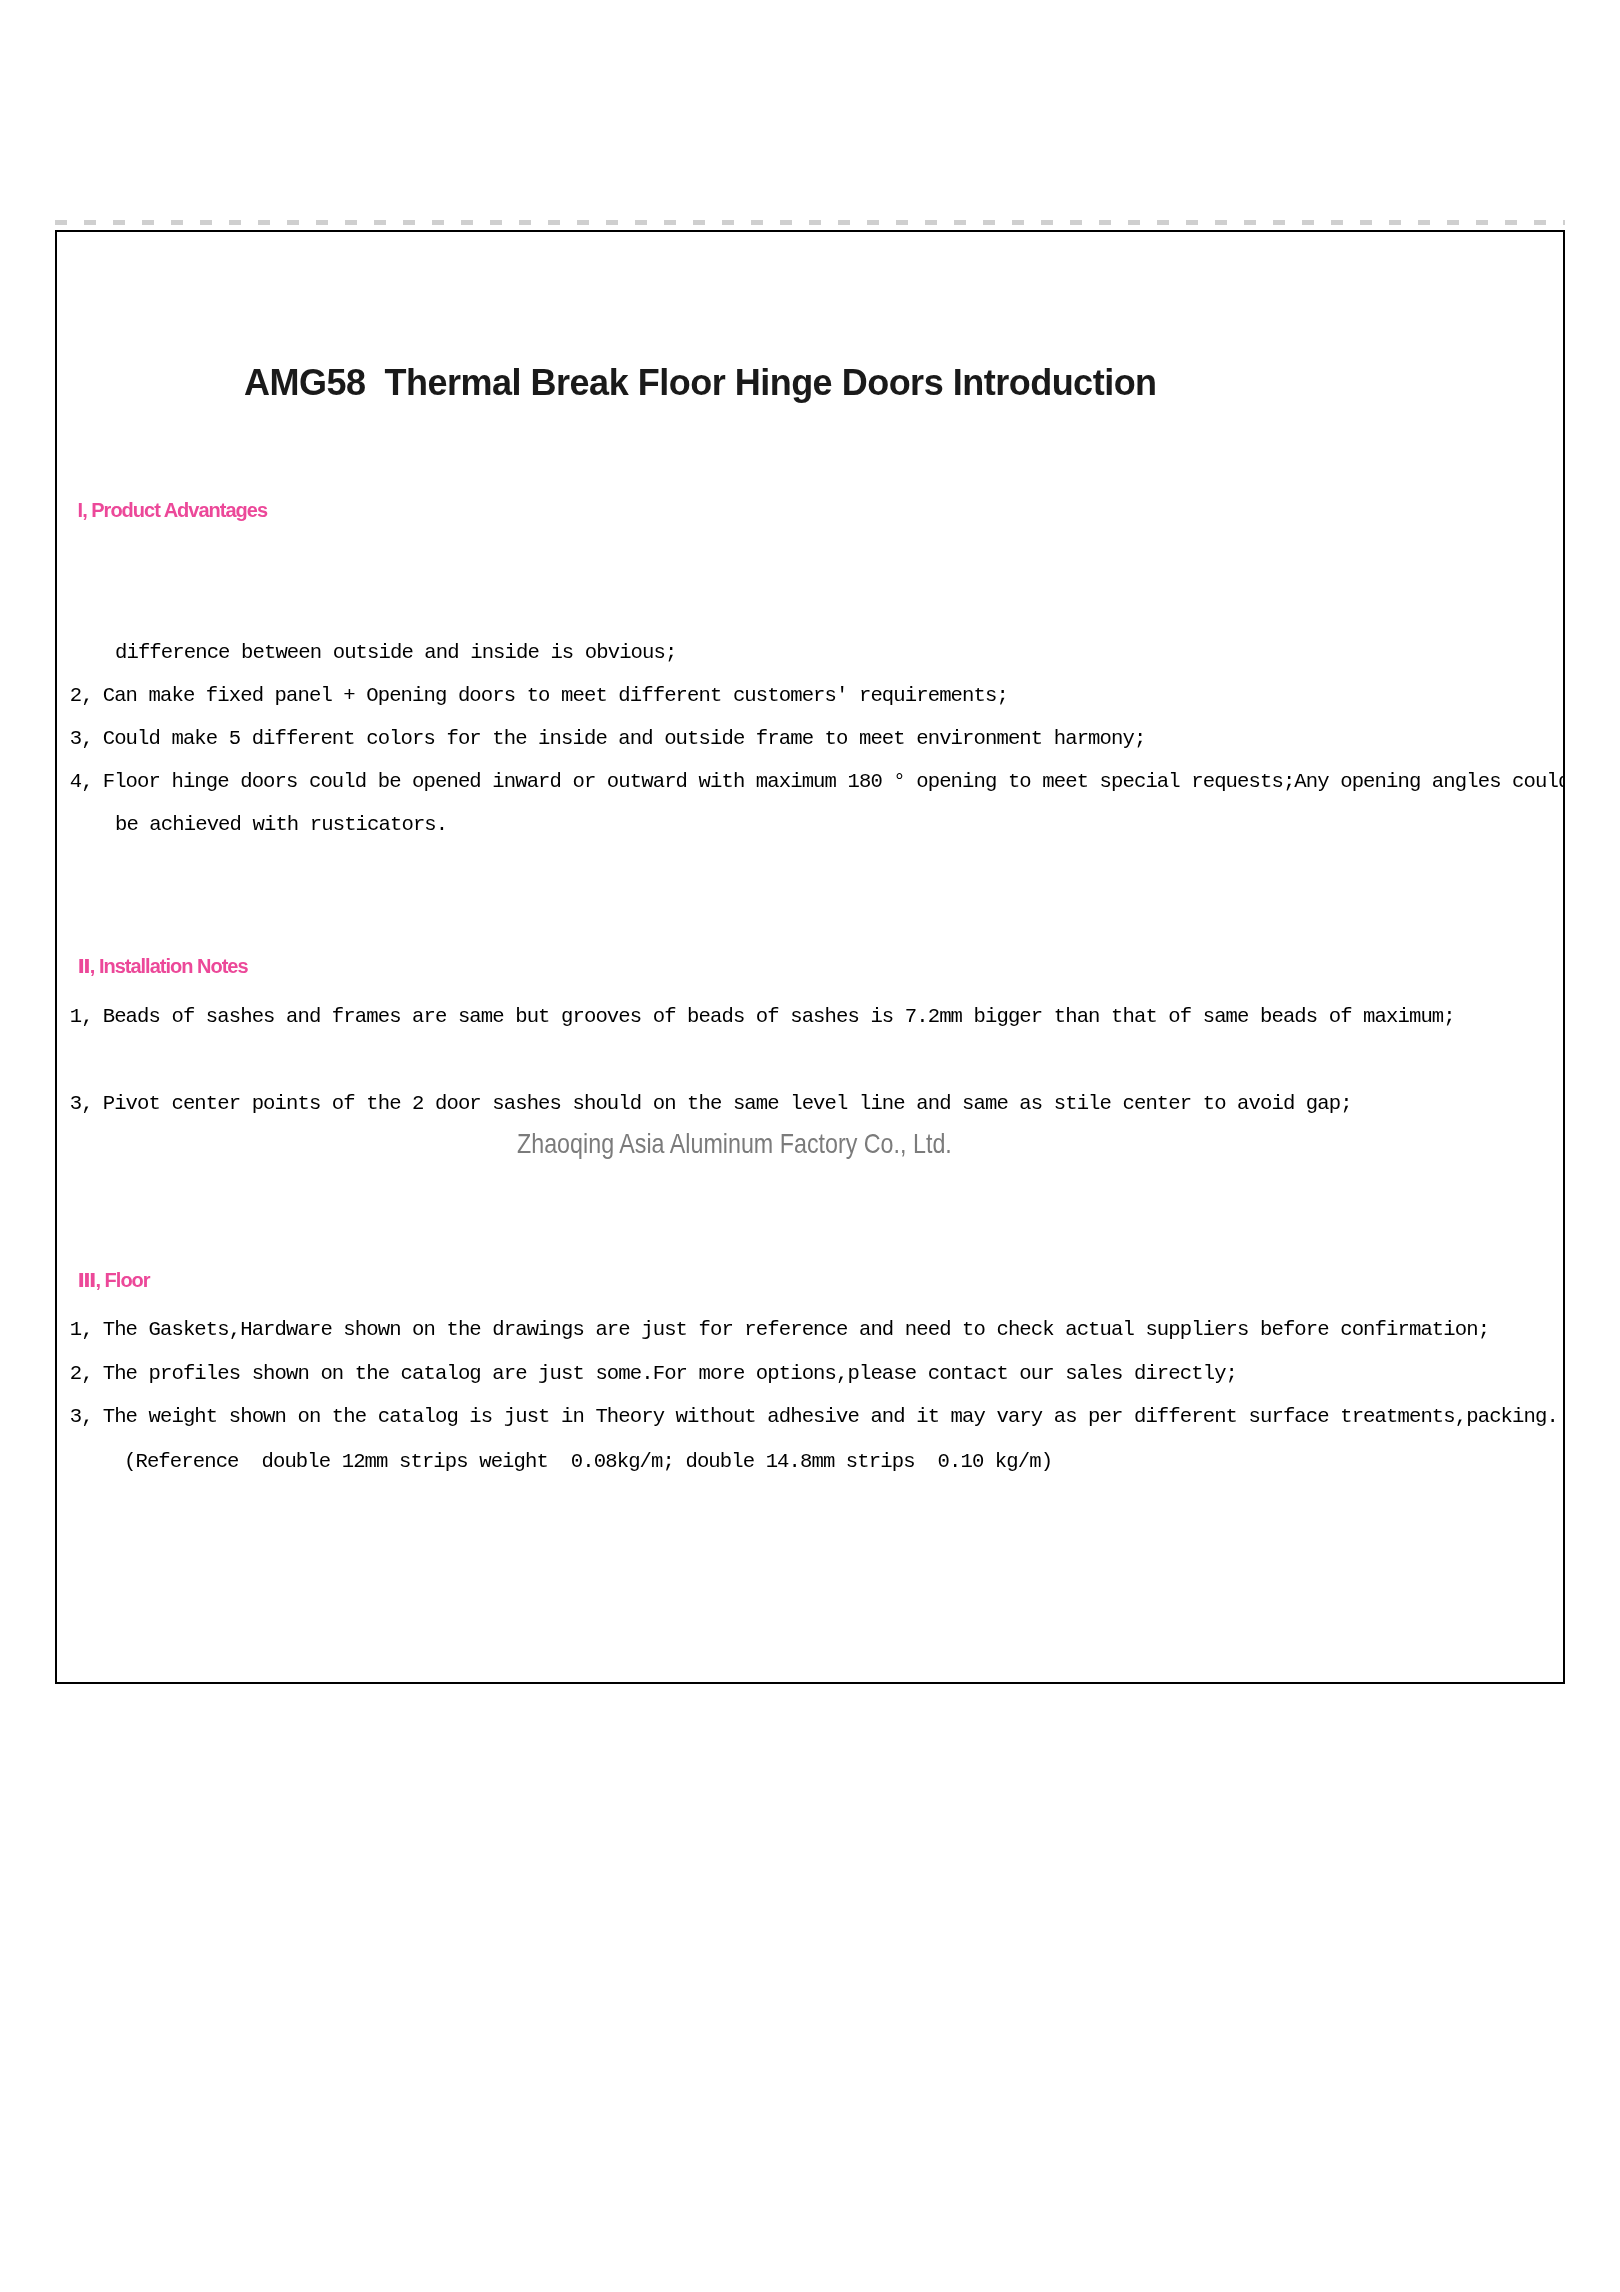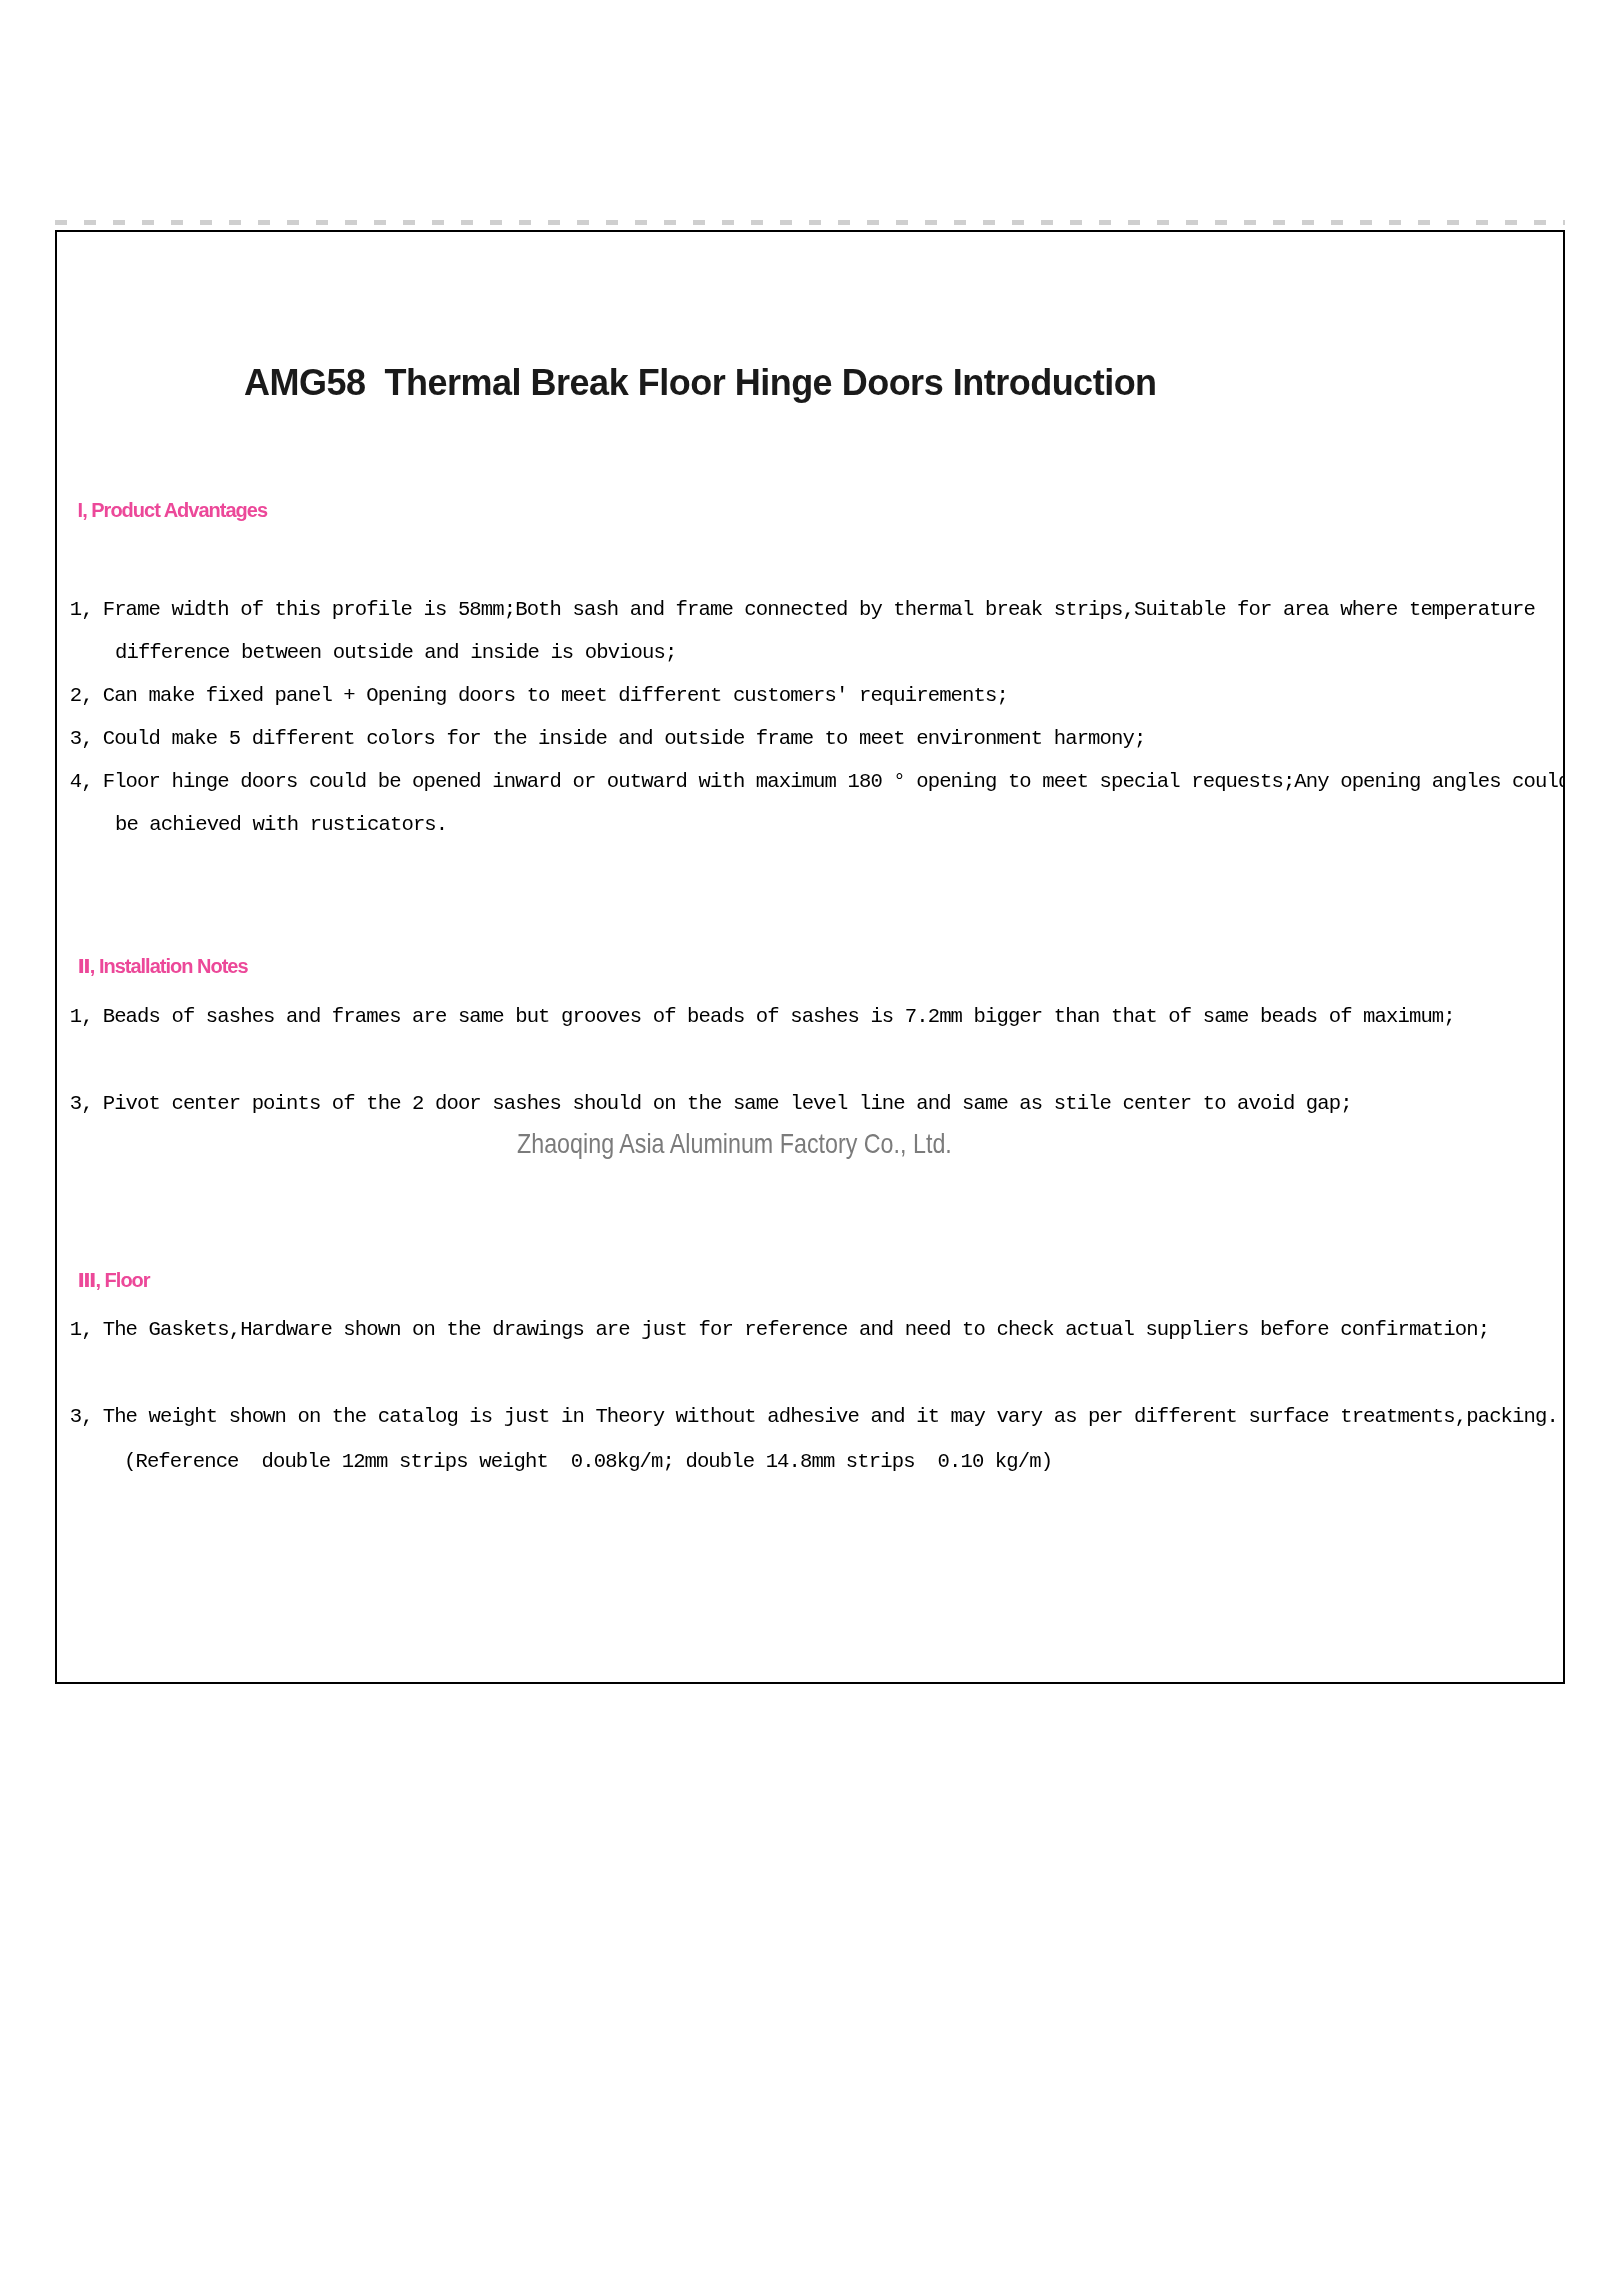--- a/index.html
+++ b/index.html
@@ -27,35 +27,35 @@
 <div class="page">
 
   <div class="perforation"></div>
 
   <div class="frame">
 
     <div class="doc-title">AMG58  Thermal Break Floor Hinge Doors Introduction</div>
 
     <div class="sec-heading" style="top:259px">I, Product Advantages</div>
 
-    <div class="bline" style="left:12.7px;top:356px"><span class="pfx">1, </span><span>Frame width of this profile is 58mm;Both sash and frame connected by thermal break strips,Suitable for area where temperature</span></div>
     <div class="bline" style="left:58px;top:399px"><span>difference between outside and inside is obvious;</span></div>
     <div class="bline" style="left:12.7px;top:442px"><span class="pfx">2, </span><span>Can make fixed panel + Opening doors to meet different customers' requirements;</span></div>
     <div class="bline" style="left:12.7px;top:485px"><span class="pfx">3, </span><span>Could make 5 different colors for the inside and outside frame to meet environment harmony;</span></div>
     <div class="bline" style="left:12.7px;top:528px"><span class="pfx">4, </span><span>Floor hinge doors could be opened inward or outward with maximum 180 ° opening to meet special requests;Any opening angles could</span></div>
     <div class="bline" style="left:58px;top:571px"><span>be achieved with rusticators.</span></div>
 
     <div class="sec-heading" style="top:715px">Ⅱ, Installation Notes</div>
 
     <div class="bline" style="left:12.7px;top:763px"><span class="pfx">1, </span><span>Beads of sashes and frames are same but grooves of beads of sashes is 7.2mm bigger than that of same beads of maximum;</span></div>
     <div class="bline" style="left:12.7px;top:850px"><span class="pfx">3, </span><span>Pivot center points of the 2 door sashes should on the same level line and same as stile center to avoid gap;</span></div>
 
     <div class="watermark">Zhaoqing Asia Aluminum Factory Co., Ltd.</div>
 
     <div class="sec-heading" style="top:1029px">Ⅲ, Floor</div>
 
     <div class="bline" style="left:12.7px;top:1076px"><span class="pfx">1, </span><span>The Gaskets,Hardware shown on the drawings are just for reference and need to check actual suppliers before confirmation;</span></div>
+    <div class="bline" style="left:12.7px;top:1120px"><span class="pfx">2, </span><span>The profiles shown on the catalog are just some.For more options,please contact our sales directly;</span></div>
     <div class="bline" style="left:12.7px;top:1163px"><span class="pfx">3, </span><span>The weight shown on the catalog is just in Theory without adhesive and it may vary as per different surface treatments,packing.</span></div>
     <div class="bline" style="left:67px;top:1208px"><span>(Reference  double 12mm strips weight  0.08kg/m; double 14.8mm strips  0.10 kg/m)</span></div>
 
   </div>
 </div>
 
 
 </body></html>

